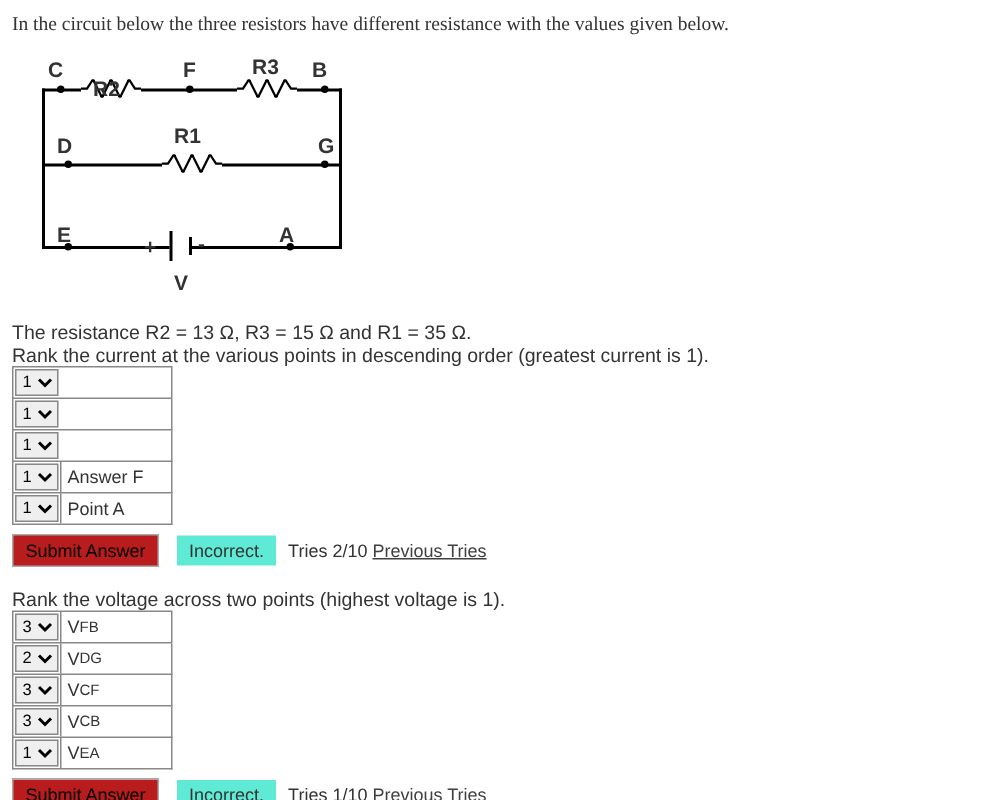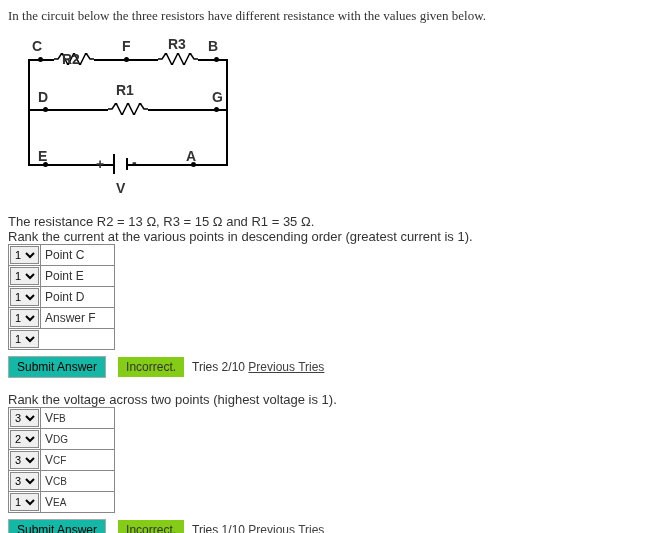--- a/index.html
+++ b/index.html
@@ -85,27 +85,27 @@
     }
     .submit-row {
       margin: 6px 0 14px 0;
       display: flex;
       align-items: center;
       font-size: 12px;
     }
     .submit-btn {
       font-family: Verdana, Arial, sans-serif;
       font-size: 12px;
-      background: #14b8a6;
+      background: #b91c1c;
       border: 1px solid #aaa;
       padding: 3px 8px;
       margin-right: 12px;
     }
     .incorrect {
-      background: #84cc16;
+      background: #5eead4;
       padding: 3px 8px;
       margin-right: 6px;
     }
     .tries {
       margin-left: 2px;
     }
     .link {
       color: #404040;
       text-decoration: underline;
       cursor: pointer;
@@ -194,36 +194,34 @@
   <div class="lbl" style="left:114px; top:120px;">-</div>
   <div class="lbl" style="left:98px; top:146px;">V</div>
 </div>
 
 <div class="given">The resistance R2 = 13 Ω, R3 = 15 Ω and R1 = 35 Ω.</div>
 
 <div>Rank the current at the various points in descending order (greatest current is 1).</div>
 <div class="rank-container">
   <div class="rank-row">
     <select><option>1</option></select>
-    <div class="cell-label">Point C</div>
-  </div>
-  <div class="rank-row">
-    <select><option>1</option></select>
-    <div class="cell-label">Point E</div>
-  </div>
-  <div class="rank-row">
-    <select><option>1</option></select>
-    <div class="cell-label">Point D</div>
+  </div>
+  <div class="rank-row">
+    <select><option>1</option></select>
+  </div>
+  <div class="rank-row">
+    <select><option>1</option></select>
   </div>
   <div class="rank-row">
     <select><option>1</option></select>
     <div class="cell-label">Answer F</div>
   </div>
   <div class="rank-row">
     <select><option>1</option></select>
+    <div class="cell-label">Point A</div>
   </div>
 </div>
 <div class="submit-row">
   <button class="submit-btn">Submit Answer</button>
   <span class="incorrect">Incorrect.</span>
   <span class="tries">Tries 2/10</span>&nbsp;
   <span class="link">Previous Tries</span>
 </div>
 
 <div>Rank the voltage across two points (highest voltage is 1).</div>

